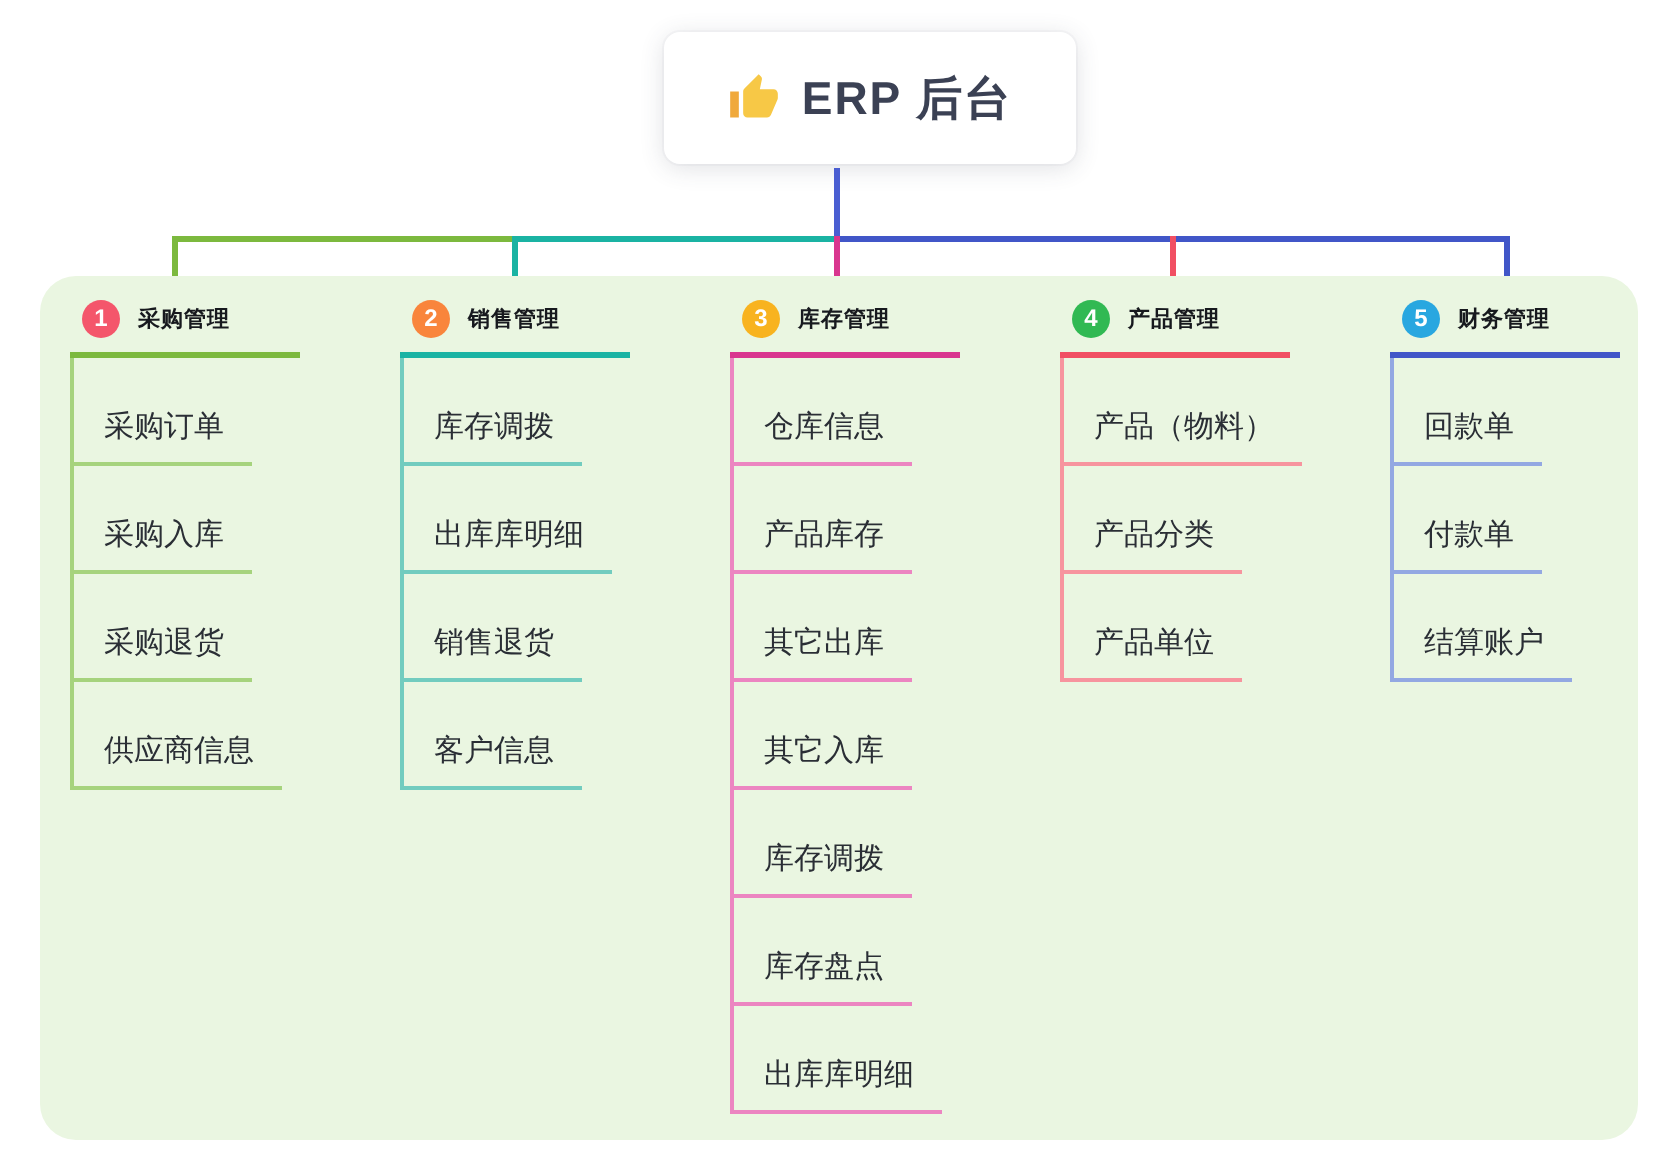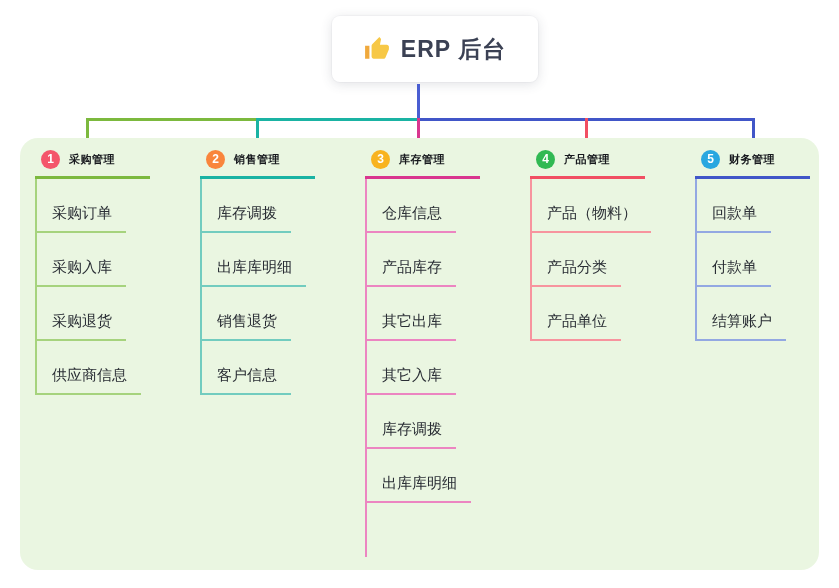--- a/index.html
+++ b/index.html
@@ -159,20 +159,23 @@
       <div class="child-row">
           <span class="child-label">其它出库</span>
         </div>
       <div class="child-row">
           <span class="child-label">其它入库</span>
         </div>
       <div class="child-row">
           <span class="child-label">库存调拨</span>
         </div>
       <div class="child-row">
+          <span class="child-label">库存盘点</span>
+        </div>
+      <div class="child-row">
           <span class="child-label">出库库明细</span>
         </div>
     </div>
   </div>
 
   <div class="branch branch-4">
     <div class="branch-header">
       <span class="badge badge-4">4</span>
       <span class="branch-label">产品管理</span>
     </div>

